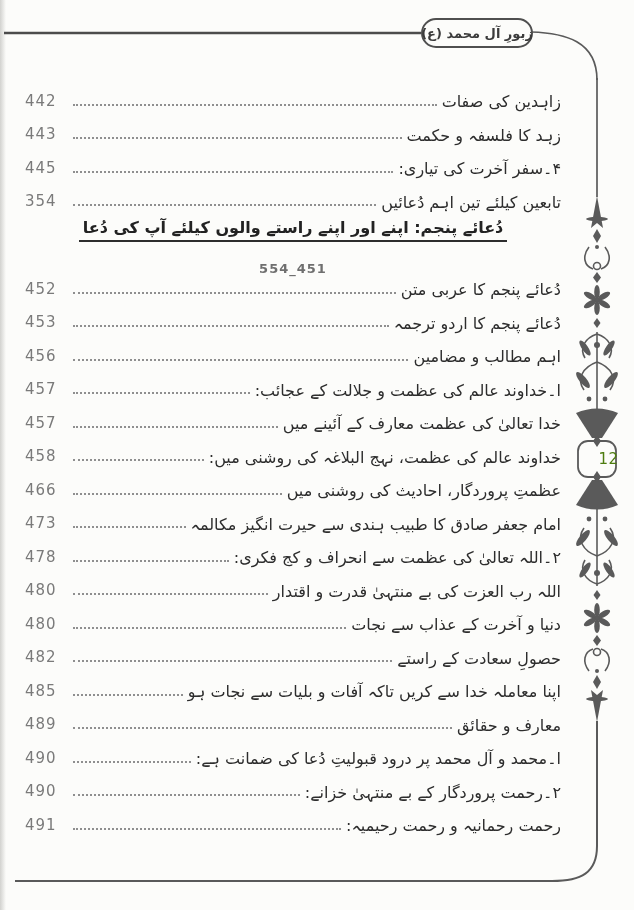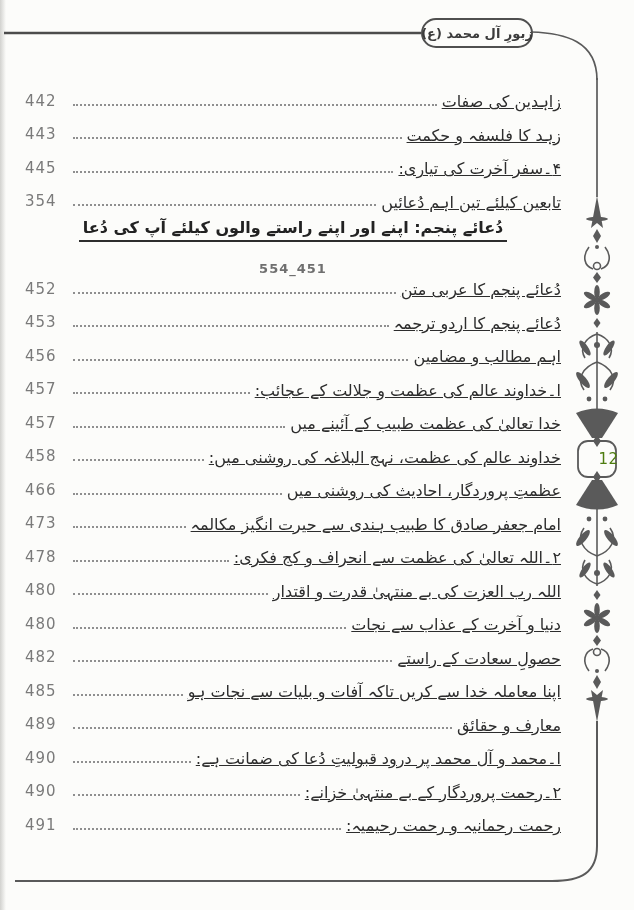--- a/index.html
+++ b/index.html
@@ -33,21 +33,21 @@
   .toc-row{height:33.5px;display:flex;align-items:flex-end;}
   .toc-pageno{
     width:46px;flex:0 0 46px;font-size:15px;color:#7a7a7a;
     letter-spacing:1px;line-height:1;padding-bottom:3px;
   }
   .toc-leader{
     flex:1;border-bottom:2px dotted #8f8f8f;margin:0 5px 6px 2px;height:0;
   }
   .toc-title{
     direction:rtl;white-space:nowrap;font-size:16px;color:#2d2d2d;
-    line-height:1.15;padding-bottom:0;text-decoration:underline;
+    line-height:1.15;padding-bottom:0;
   }
 
   .section-heading-block{height:54px;text-align:center;padding-top:6px;box-sizing:border-box;}
   .section-heading{
     display:inline-block;direction:rtl;font-weight:bold;font-size:16px;color:#222;
     border-bottom:2px solid #2d2d2d;padding:0 4px 3px 4px;white-space:nowrap;
   }
   .section-range{
     margin-top:19px;font-size:13px;color:#6f6f6f;letter-spacing:1px;font-weight:bold;
   }
@@ -168,21 +168,21 @@
       <span class="toc-title">اہم مطالب و مضامین</span>
     </div>
     <div class="toc-row">
       <span class="toc-pageno">457</span>
       <span class="toc-leader"></span>
       <span class="toc-title">ا۔خداوند عالم کی عظمت و جلالت کے عجائب:</span>
     </div>
     <div class="toc-row">
       <span class="toc-pageno">457</span>
       <span class="toc-leader"></span>
-      <span class="toc-title">خدا تعالیٰ کی عظمت طبیب کے آئینے میں</span>
+      <span class="toc-title">خدا تعالیٰ کی عظمت معارف کے آئینے میں</span>
     </div>
     <div class="toc-row">
       <span class="toc-pageno">458</span>
       <span class="toc-leader"></span>
       <span class="toc-title">خداوند عالم کی عظمت، نہج البلاغہ کی روشنی میں:</span>
     </div>
     <div class="toc-row">
       <span class="toc-pageno">466</span>
       <span class="toc-leader"></span>
       <span class="toc-title">عظمتِ پروردگار، احادیث کی روشنی میں</span>

